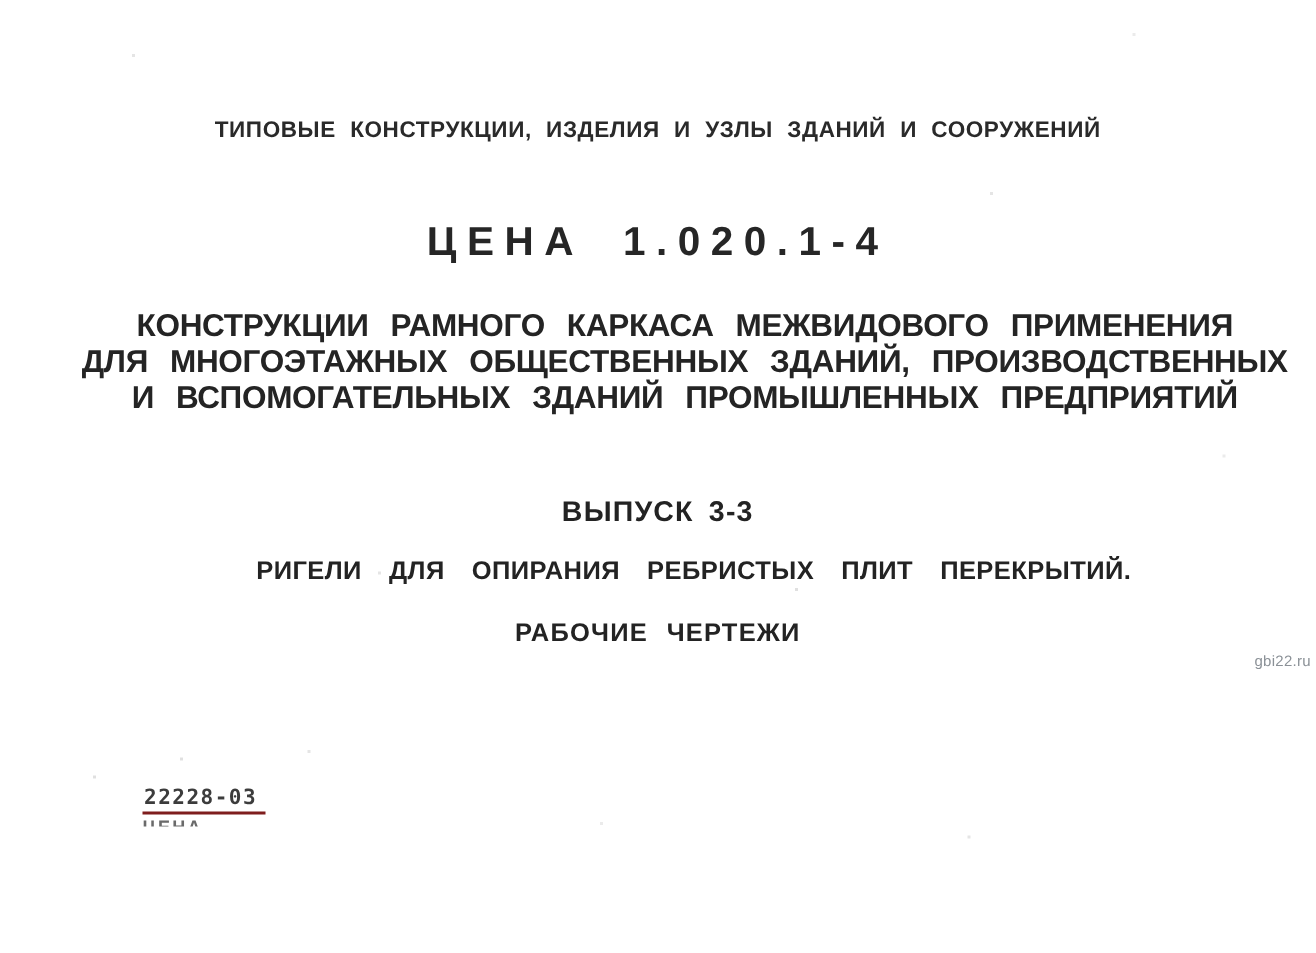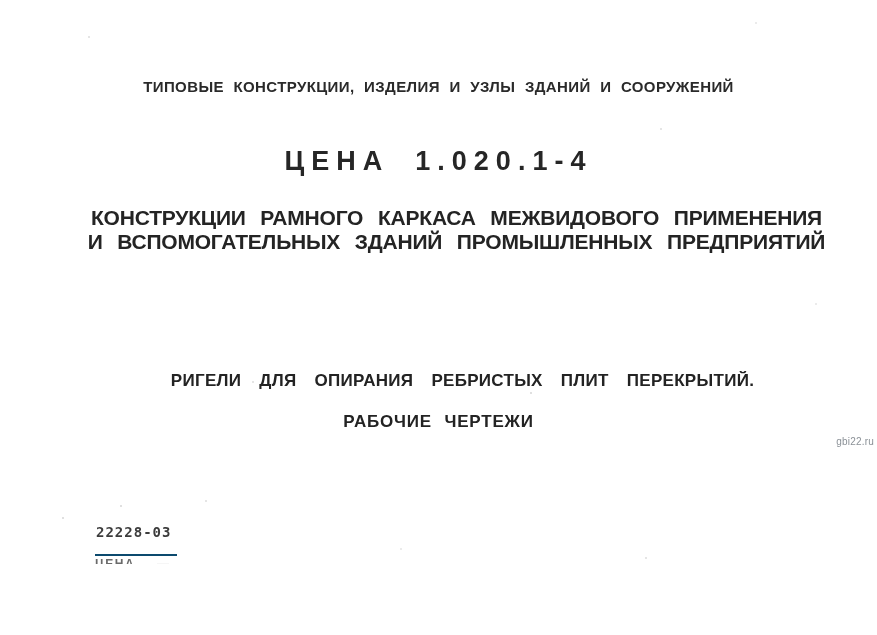--- a/index.html
+++ b/index.html
@@ -108,22 +108,22 @@
     left: 95px;
     top: 523px;
   }
   .stamp-code {
     display: inline-block;
     font-family: "DejaVu Sans Mono", monospace;
     font-size: 14px;
     font-weight: bold;
     letter-spacing: 1px;
     color: #3c3c3c;
-    border-bottom: 2px solid #0c4a6e;
-    padding: 0 6px 14px 1px;
+    border-bottom: 2px solid #7f1d1d;
+    padding: 0 6px 1px 1px;
   }
   .stamp-price-clip {
     height: 7px;
     overflow: hidden;
     margin-top: 1px;
   }
   .stamp-price {
     font-size: 12px;
     font-weight: bold;
     letter-spacing: 1.5px;
@@ -140,23 +140,25 @@
   <div class="speckles"></div>
 
   <div class="center-line doc-header">ТИПОВЫЕ КОНСТРУКЦИИ, ИЗДЕЛИЯ И УЗЛЫ ЗДАНИЙ И СООРУЖЕНИЙ</div>
 
   <div class="center-line series-line">
     <span>ЦЕНА</span><span class="series-number">1.020.1-4</span>
   </div>
 
   <div class="main-title">
     <div>КОНСТРУКЦИИ РАМНОГО КАРКАСА МЕЖВИДОВОГО ПРИМЕНЕНИЯ</div>
+    <div>ДЛЯ МНОГОЭТАЖНЫХ ОБЩЕСТВЕННЫХ ЗДАНИЙ, ПРОИЗВОДСТВЕННЫХ</div>
     <div>И ВСПОМОГАТЕЛЬНЫХ ЗДАНИЙ ПРОМЫШЛЕННЫХ ПРЕДПРИЯТИЙ</div>
   </div>
 
+  <div class="center-line issue-line">ВЫПУСК 3-3</div>
 
   <div class="center-line subtitle-line">РИГЕЛИ ДЛЯ ОПИРАНИЯ РЕБРИСТЫХ ПЛИТ ПЕРЕКРЫТИЙ.</div>
 
   <div class="center-line doctype-line">РАБОЧИЕ ЧЕРТЕЖИ</div>
 
   <div class="watermark">gbi22.ru</div>
 
   <div class="stamp">
     <div class="stamp-code">22228-03</div>
     <div class="stamp-price-clip">

